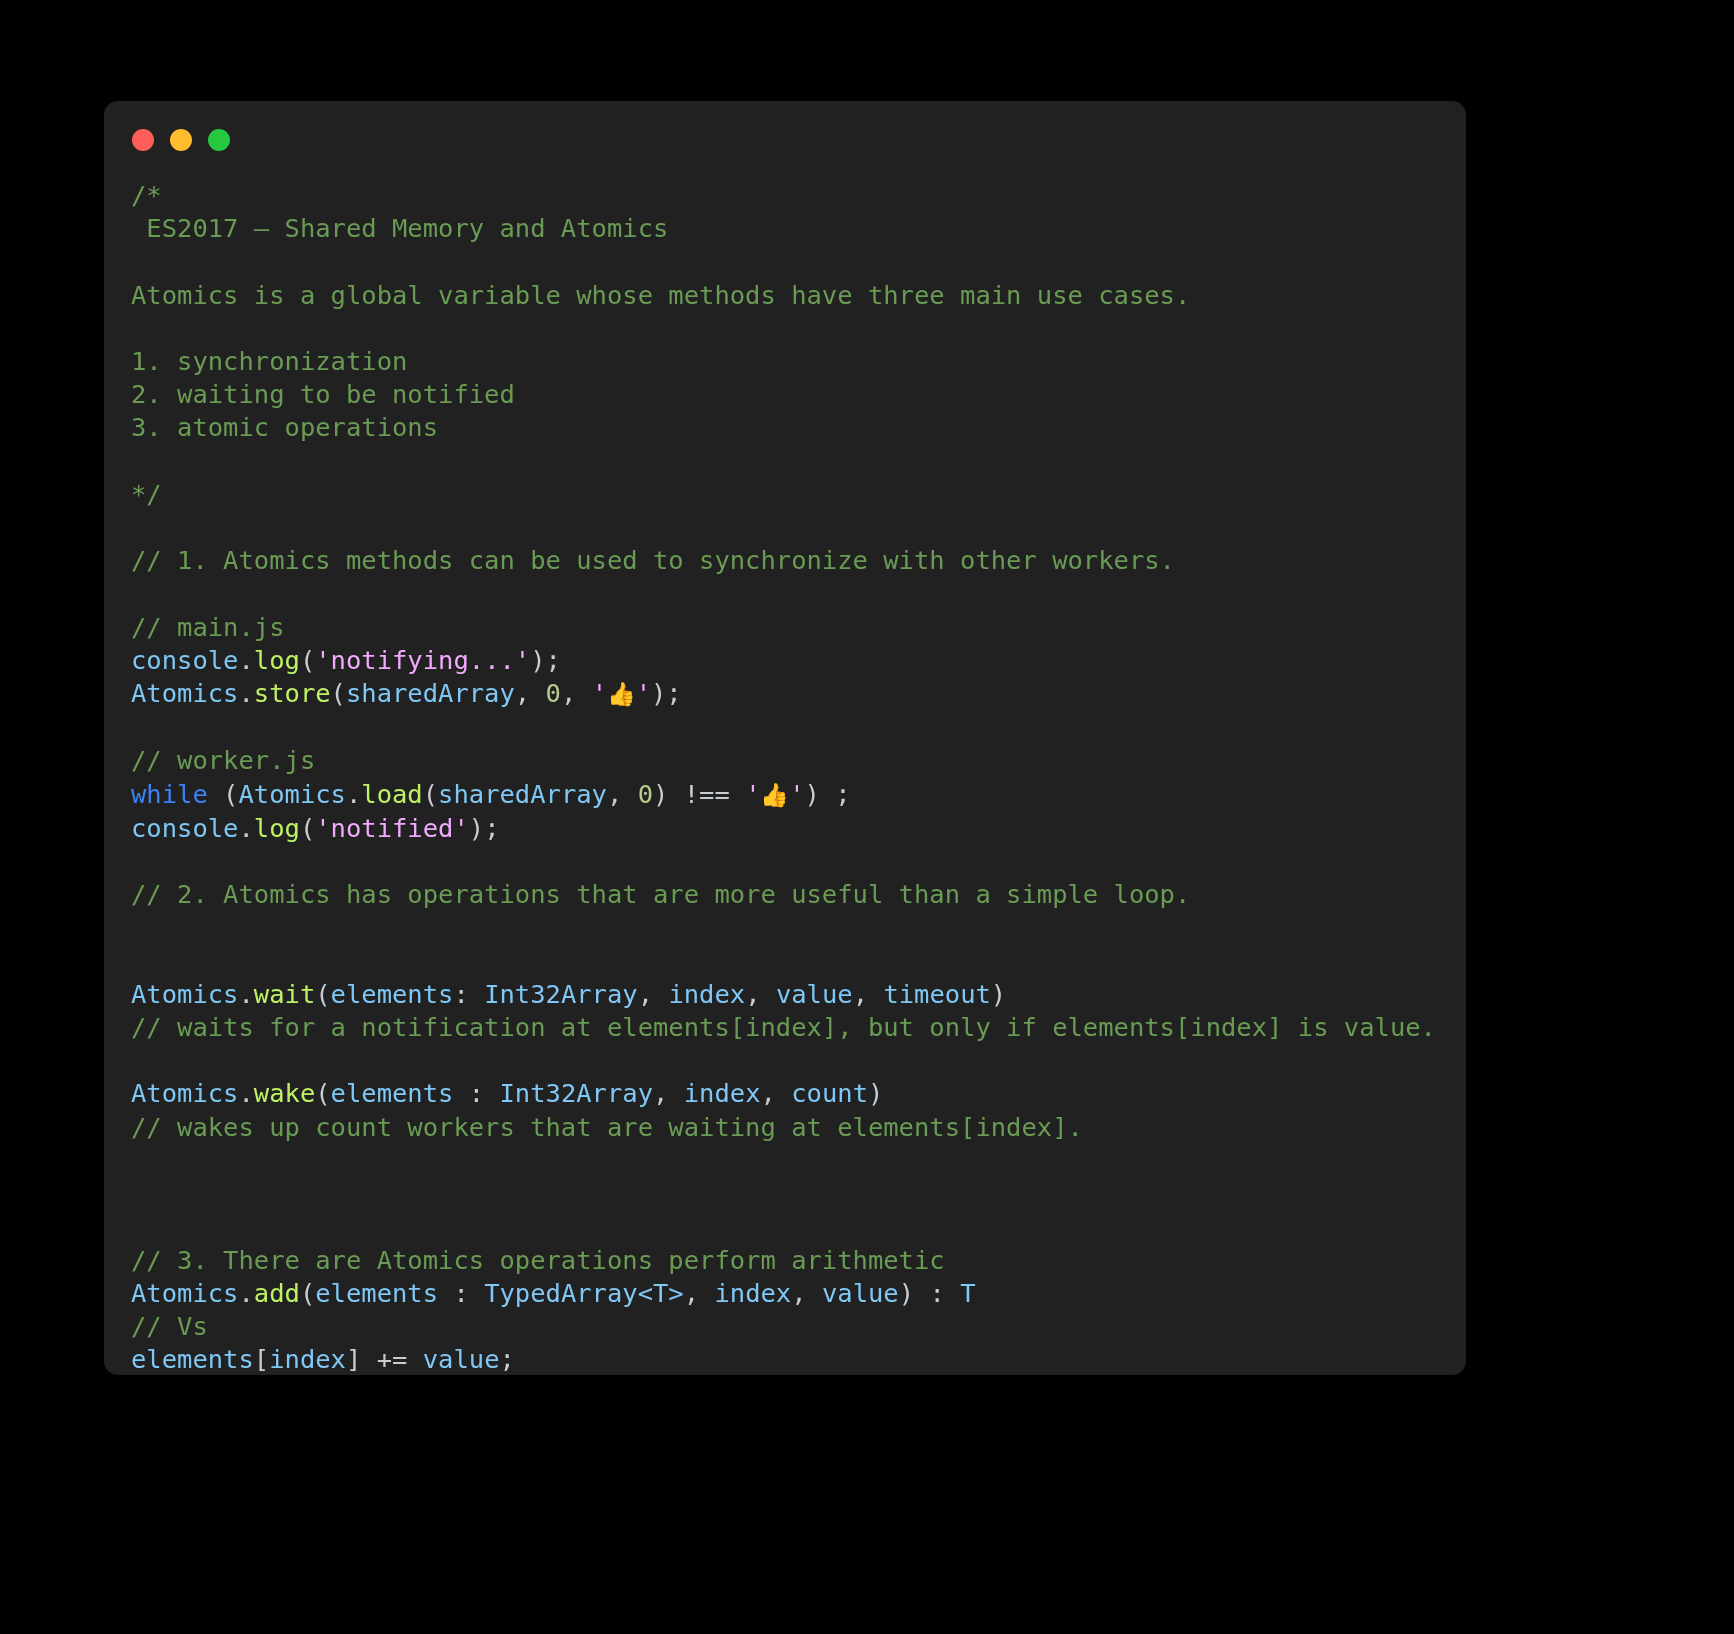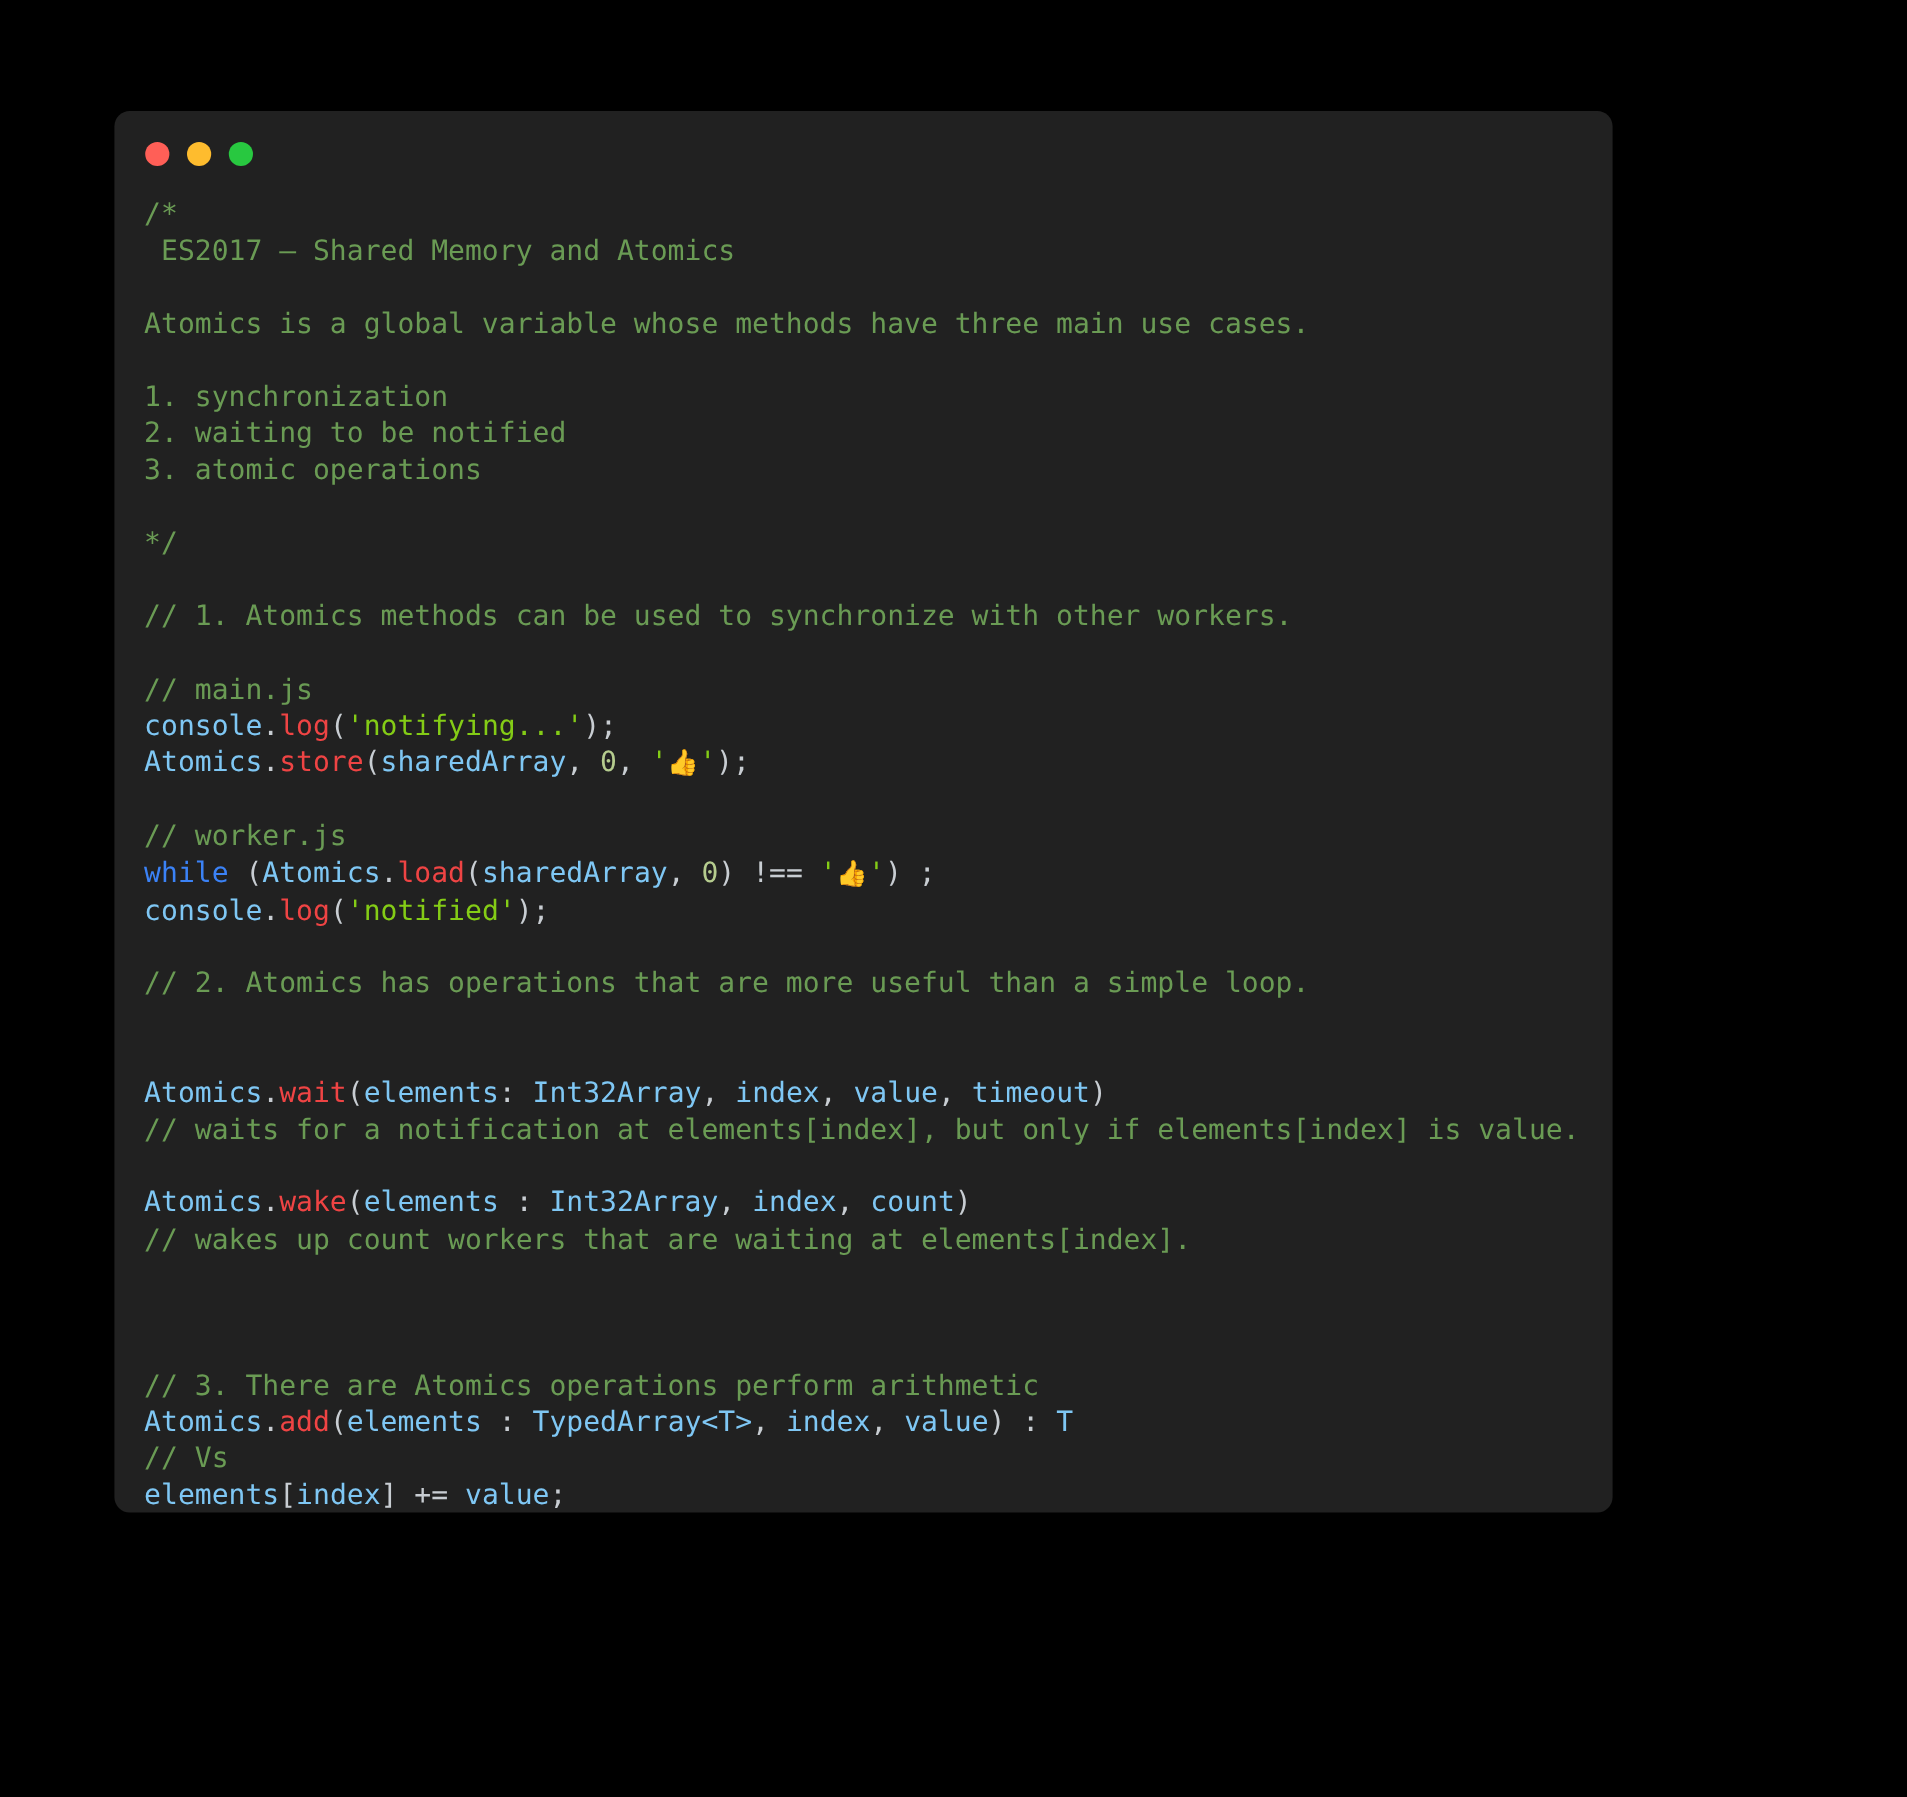--- a/index.html
+++ b/index.html
@@ -61,22 +61,22 @@
     line-height: 33.2px;
     letter-spacing: 0px;
     white-space: pre;
     color: #c5c8c6;
     tab-size: 4;
   }
   .ln { display: block; min-height: 33.2px; }
   
   .tok-comment { color: #6a9b54; }
   .tok-ident   { color: #7fc7f4; margin-top: 16px; }
-  .tok-func    { color: #ef4444; }
-  .tok-string  { color: #84cc16; }
+  .tok-func    { color: #bef264; }
+  .tok-string  { color: #f0abfc; }
   .tok-number  { color: #b5cc8e; }
   .tok-kw      { color: #3b82f6; }
   .tok-punct   { color: #c8cdd2; }
   .emoji { font-family: "DejaVu Sans", sans-serif; font-size: 23px; }
 </style>
 </head>
 <body>
 
 <div class="canvas">
 

